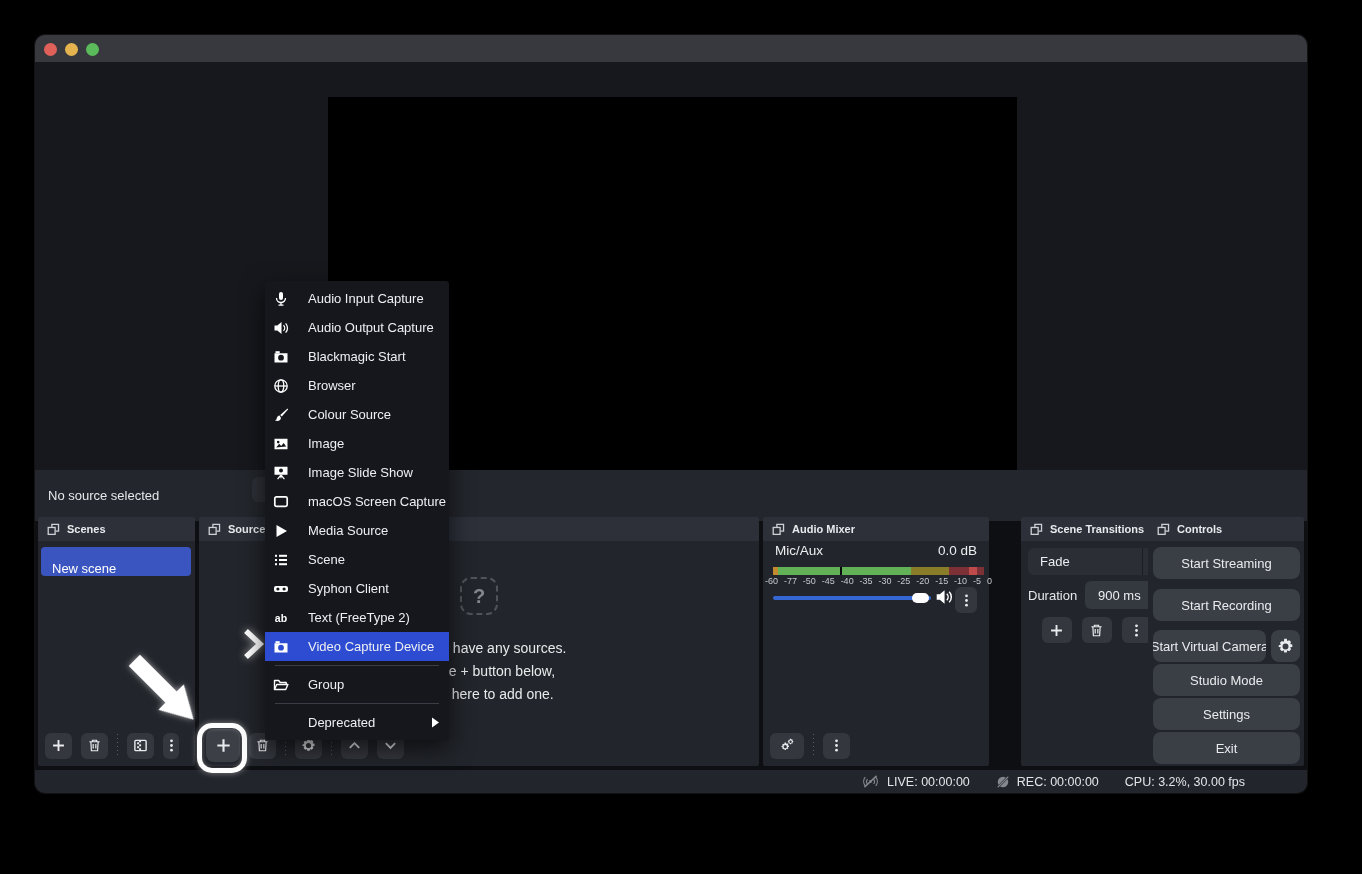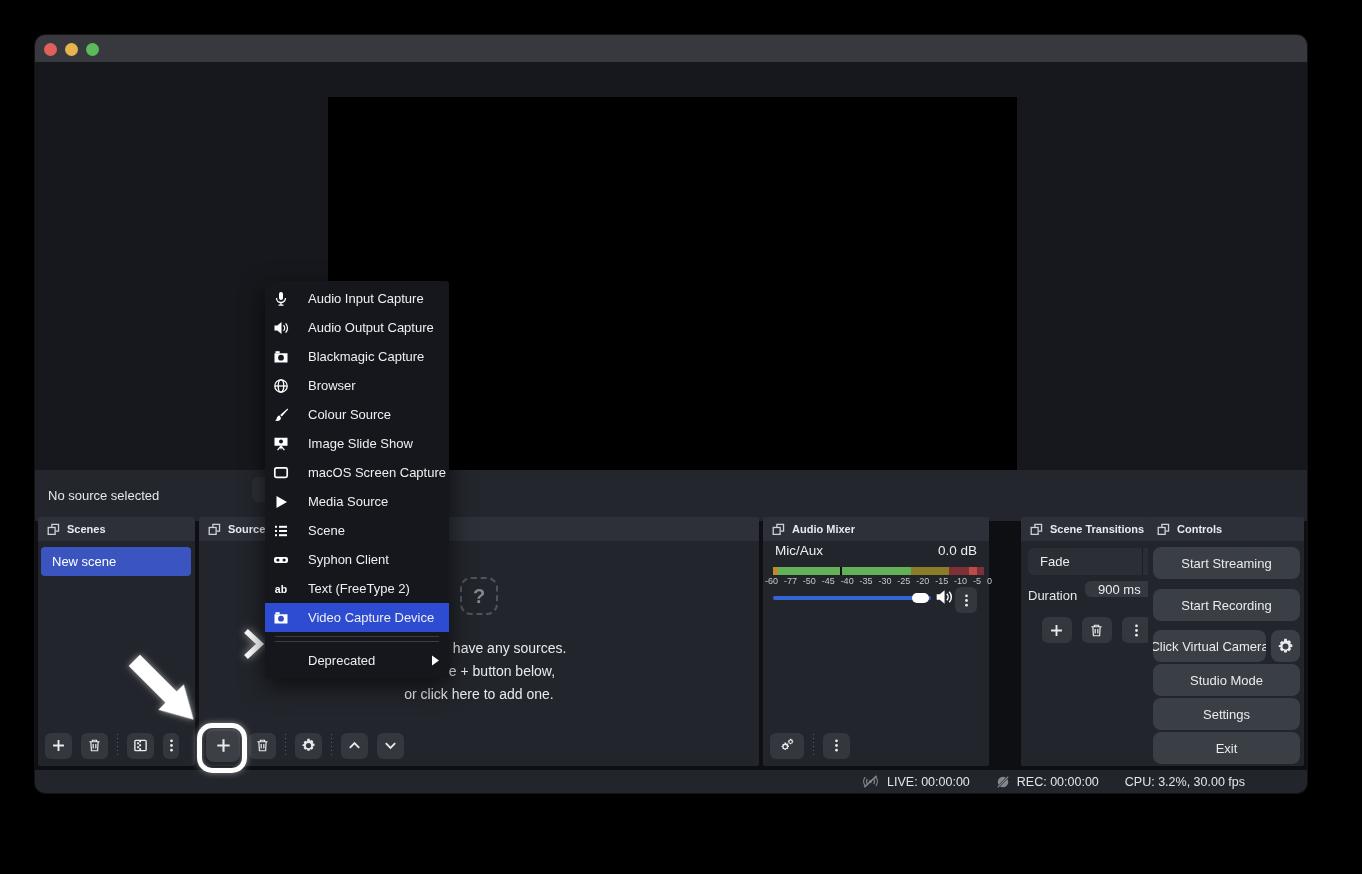--- a/index.html
+++ b/index.html
@@ -46,21 +46,21 @@
   .tbtn .icn { width:15px; height:15px; }
   .tbtn.emph { width:34px; height:33px; border-radius:8px; background:#3c3f46; }
   .tbtn.emph .icn { width:17px; height:17px; }
   .tbtn.narrow { width:16px; }
   .tbtn.wide { width:34px; }
   .vsep { width:1px; height:24px; flex:none;
     background-image:repeating-linear-gradient(to bottom,#5a5e66 0 1px,transparent 1px 4px); }
 
   
   .scene-item { position:absolute; left:3px; top:30px; width:150px; height:29px; border-radius:4px;
-    display:flex; align-items:center; padding-left:11px; font-size:13px; color:#fff; }
+    display:flex; align-items:flex-end; padding-left:11px; font-size:13px; color:#fff; }
 
   
   #empty-state { position:absolute; left:0; right:0; top:60px; text-align:center; }
   #empty-q { width:38px; height:38px; margin:0 auto; border:2.5px dashed #4f535a; border-radius:11px;
     color:#82868d; font-size:20px; font-weight:bold; display:flex; align-items:center; justify-content:center; }
   #empty-lines { margin-top:22px; font-size:14px; line-height:23px; color:#e8eaec; }
 
   
   #mix-row1 { position:absolute; left:12px; right:12px; top:26px; display:flex;
     justify-content:space-between; font-size:13.5px; color:#eceef1; }
@@ -75,21 +75,21 @@
   #mix-kebab { position:absolute; left:192px; top:70px; width:22px; height:26px; }
 
   
   .combo { position:absolute; left:7px; top:31px; width:137px; height:27px; background:#2b2e35;
     border-radius:6px; display:flex; align-items:center; font-size:13px; color:#eceef1; }
   .combo .txt { padding-left:12px; }
   .combo .cdiv { margin-left:auto; width:1px; height:27px; background:#1b1d22; }
   .combo .icn { width:22px; height:16px; color:#d6d9dd; }
   #duration-label { position:absolute; left:7px; top:64px; height:28px; display:flex;
     align-items:center; font-size:13px; color:#e6e8eb; }
-  #duration-box { position:absolute; left:64px; top:64px; width:80px; height:16px; background:#34383f;
+  #duration-box { position:absolute; left:64px; top:64px; width:80px; height:28px; background:#34383f;
     border-radius:6px; display:flex; align-items:center; font-size:13px; color:#eceef1; }
   #duration-box .txt { padding-left:13px; }
   #duration-box .spin { margin-left:auto; width:20px; display:flex; flex-direction:column;
     align-items:center; gap:1px; color:#d6d9dd; }
   #duration-box .spin .icn { width:11px; height:8px; }
   #trans-toolbar { position:absolute; left:0; right:0; top:100px; display:flex; justify-content:center;
     gap:10px; padding:0; bottom:auto; height:26px; }
   #trans-toolbar .tbtn { width:30px; }
 
   
@@ -409,21 +409,21 @@
             <svg viewBox="0 0 16 16" fill="none" stroke="currentColor" stroke-width="1.6">
               <rect x="1.5" y="5.5" width="8.5" height="8.5"></rect>
               <path d="M6 5.5V1.8h8.2V10h-3.7"></path>
             </svg>
           </span>
         <span>Controls</span>
       </div>
       <div id="controls-body">
           <button class="cbtn" style="top: 6px;">Start Streaming</button>
           <button class="cbtn" style="top: 48px;">Start Recording</button>
-          <button class="cbtn vcam" style="top: 89px;">Click Virtual Camera</button>
+          <button class="cbtn vcam" style="top: 89px;">Start Virtual Camera</button>
           <button class="cbtn vcam-gear" style="top: 89px;">
             <span class="icn">
               <svg viewBox="0 0 16 16" fill="currentColor">
                 <path fill-rule="evenodd" d="M6.8.8h2.4l.4 2 1.9-.8 1.7 1.7-.8 1.9 2 .4v2.4l-2 .4.8 1.9-1.7 1.7-1.9-.8-.4 2H6.8l-.4-2-1.9.8-1.7-1.7.8-1.9-2-.4V6.8l2-.4-.8-1.9 1.7-1.7 1.9.8z M8 5.2a2.8 2.8 0 1 0 0 5.6 2.8 2.8 0 0 0 0-5.6z"></path>
               </svg>
             </span>
           </button>
           <button class="cbtn" style="top: 123px;">Studio Mode</button>
           <button class="cbtn" style="top: 157px;">Settings</button>
           <button class="cbtn" style="top: 191px;">Exit</button>
@@ -485,40 +485,48 @@
         </span>
         <span class="mlabel">Audio Output Capture</span>
       </div>
       <div class="menu-item">
         <span class="icn mi-icon">
           <svg viewBox="0 0 16 16" fill="currentColor">
             <path fill-rule="evenodd" d="M1.5 4.2h13v9.3h-13z M8 5.8a2.9 2.9 0 1 0 0 5.8 2.9 2.9 0 0 0 0-5.8z"></path>
             <rect x="2.5" y="2.2" width="4.2" height="2"></rect>
           </svg>
         </span>
-        <span class="mlabel">Blackmagic Capture</span>
+        <span class="mlabel">Blackmagic Start</span>
       </div>
       <div class="menu-item">
         <span class="icn mi-icon">
           <svg viewBox="0 0 16 16" fill="none" stroke="currentColor" stroke-width="1.3">
             <circle cx="8" cy="8" r="6.2"></circle>
             <ellipse cx="8" cy="8" rx="2.8" ry="6.2"></ellipse>
             <path d="M1.8 8h12.4"></path>
           </svg>
         </span>
         <span class="mlabel">Browser</span>
       </div>
       <div class="menu-item">
         <span class="icn mi-icon">
           <svg viewBox="0 0 16 16" fill="currentColor">
             <path d="M14.5 1.5L7.2 7.9l1.6 1.6 6.4-7.3z"></path>
             <path d="M6.6 8.6C5 8.8 4 9.8 3.6 11.8c-.3 1-.9 1.4-1.7 1.7 2.9 1.1 5.6.4 6.1-2.5z"></path>
           </svg>
         </span>
         <span class="mlabel">Colour Source</span>
+      </div>
+      <div class="menu-item">
+        <span class="icn mi-icon">
+          <svg viewBox="0 0 16 16" fill="currentColor">
+            <path fill-rule="evenodd" d="M1.5 2.8h13v10.4h-13z M3.2 11.4l3-3.6 2 2.1 2.4-3 2.6 3.6z M5.2 4.8a1.3 1.3 0 1 0 0 2.6 1.3 1.3 0 0 0 0-2.6z"></path>
+          </svg>
+        </span>
+        <span class="mlabel">Image</span>
       </div>
       <div class="menu-item">
         <span class="icn mi-icon">
           <svg viewBox="0 0 16 16" fill="currentColor">
             <path fill-rule="evenodd" d="M1.5 1.8h13v8h-13z M8 3.6a2 2 0 1 0 0 4 2 2 0 0 0 0-4z"></path>
             <path d="M8 9.8l-3.4 4.4M8 9.8l3.4 4.4M8 9.8v3.4" stroke="currentColor" stroke-width="1.2" fill="none"></path>
           </svg>
         </span>
         <span class="mlabel">Image Slide Show</span>
       </div>
@@ -570,20 +578,29 @@
       <div class="menu-item" style="background: rgb(46, 76, 210);">
         <span class="icn mi-icon">
           <svg viewBox="0 0 16 16" fill="currentColor">
             <path fill-rule="evenodd" d="M1.5 4.2h13v9.3h-13z M8 5.8a2.9 2.9 0 1 0 0 5.8 2.9 2.9 0 0 0 0-5.8z"></path>
             <rect x="2.5" y="2.2" width="4.2" height="2"></rect>
           </svg>
         </span>
         <span class="mlabel">Video Capture Device</span>
       </div>
       <div class="menu-sep"></div>
+      <div class="menu-item">
+        <span class="icn mi-icon">
+          <svg viewBox="0 0 16 16" fill="none" stroke="currentColor" stroke-width="1.4" stroke-linejoin="round">
+            <path d="M1.5 12.5v-9h4.2l1.5 2h6v2"></path>
+            <path d="M1.5 12.5l2.2-5h11.2l-2.2 5z"></path>
+          </svg>
+        </span>
+        <span class="mlabel">Group</span>
+      </div>
       <div class="menu-sep"></div>
       <div class="menu-item">
         <span class="icn mi-icon"></span>
         <span class="mlabel">Deprecated</span>
         <span class="icn sub">
           <svg viewBox="0 0 9 11" fill="currentColor">
             <path d="M1 0.5l7 5-7 5z"></path>
           </svg>
         </span>
       </div>

